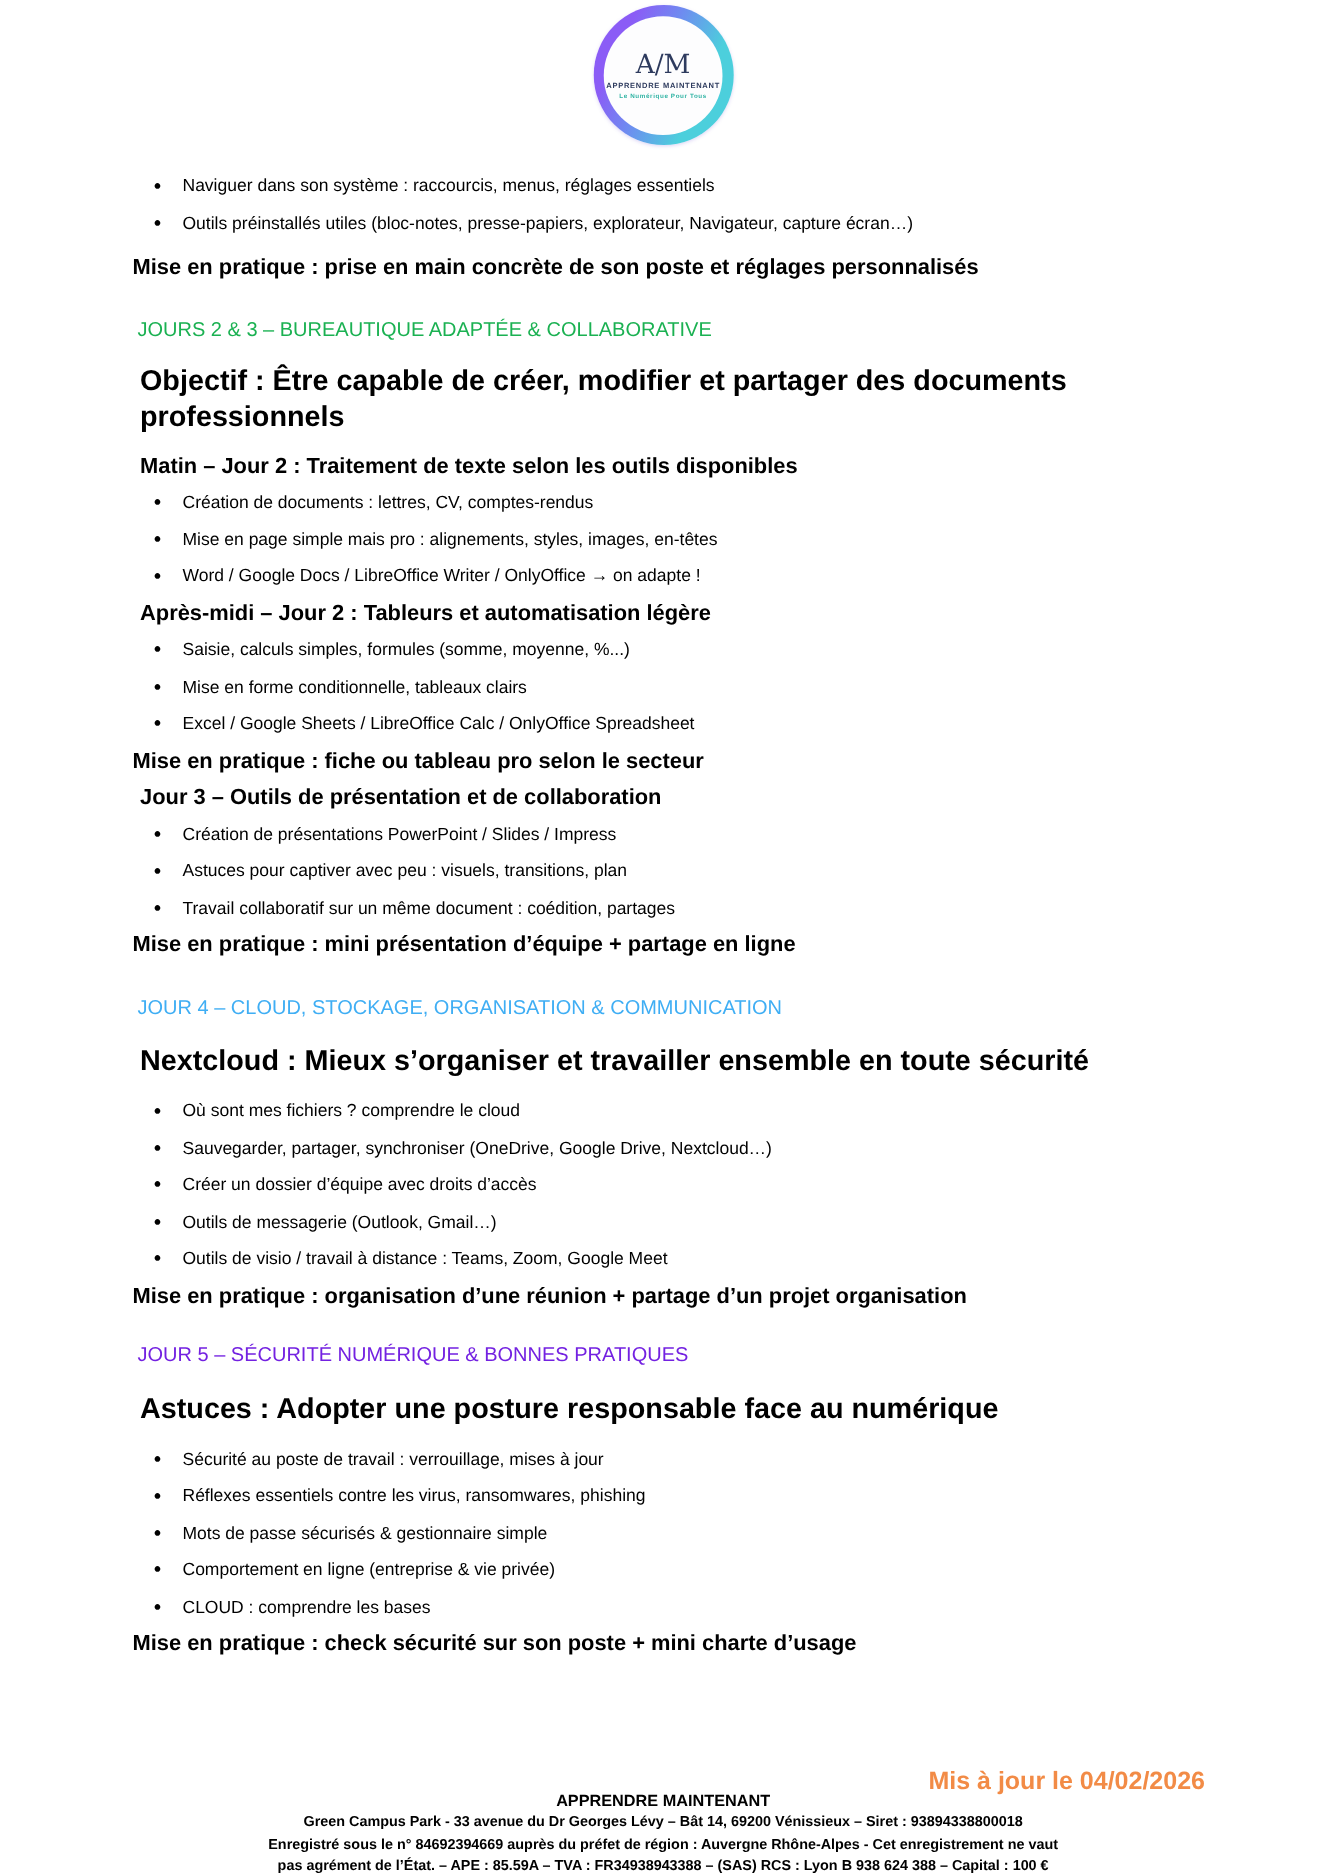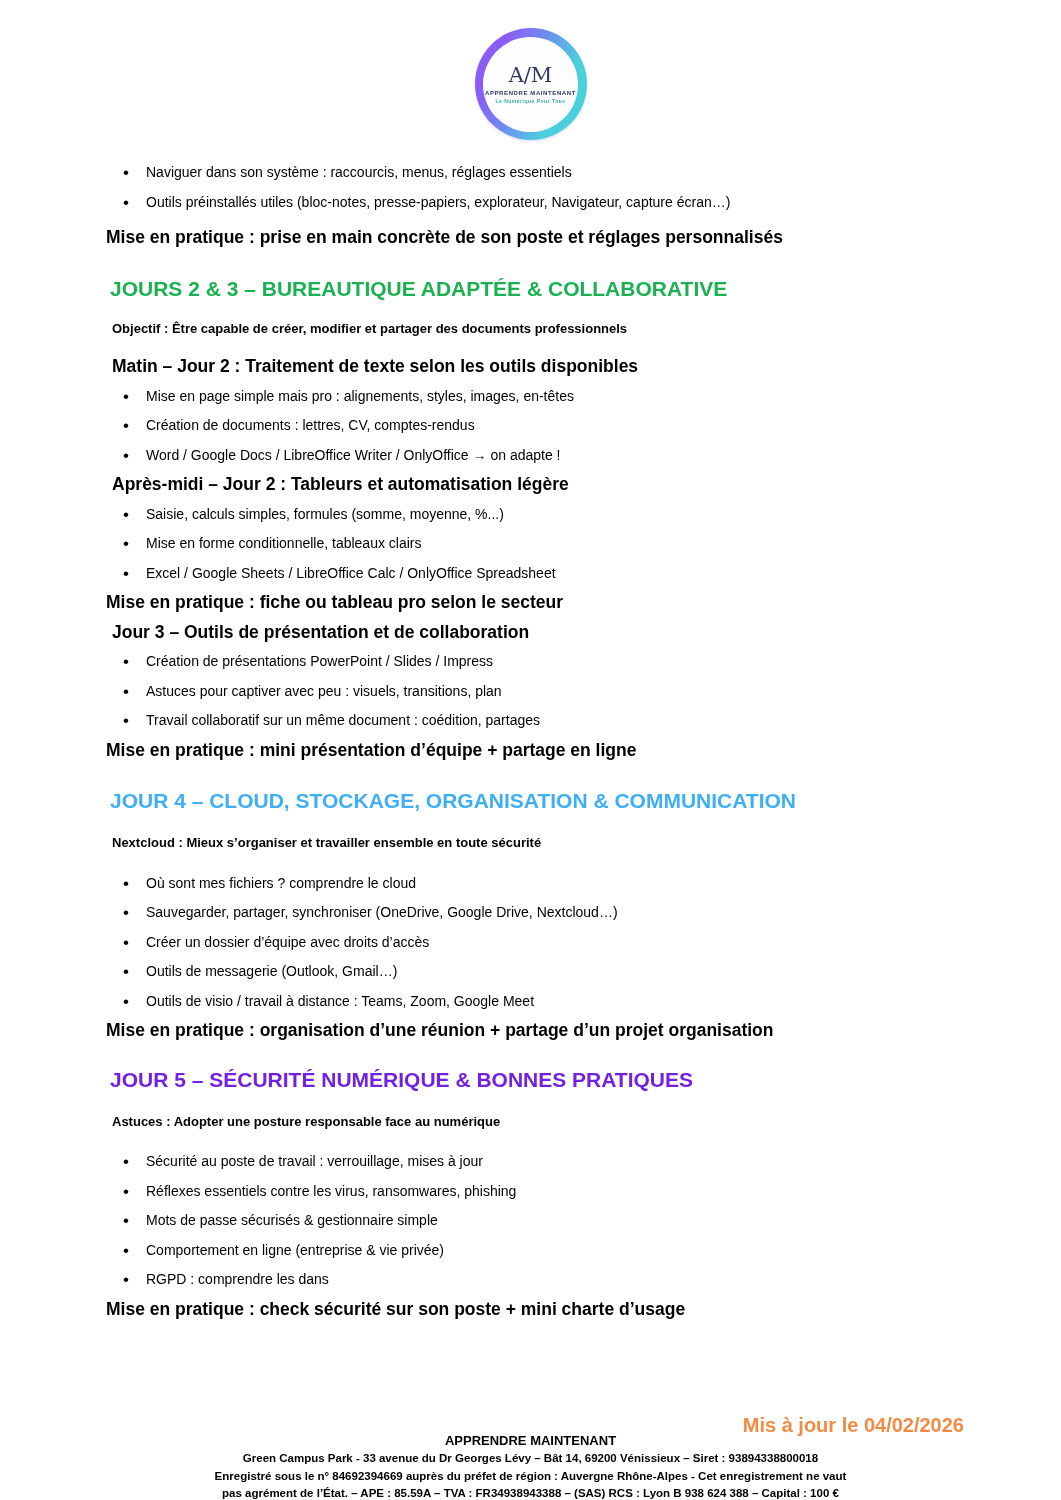--- a/index.html
+++ b/index.html
@@ -3,21 +3,21 @@
 <meta charset="utf-8">
 <style>
   html,body{margin:0;padding:0;}
   body{
     width:1061px;height:1500px;position:relative;overflow:hidden;
     background:#ffffff;color:#000;
     font-family:"Liberation Sans",sans-serif;
     -webkit-font-smoothing:antialiased;
   }
   
-  .logo-wrap{padding-top:28px;display:flex;justify-content:center;}
+  .logo-wrap{padding-top:4px;display:flex;justify-content:center;}
   .logo-ring{
     width:112px;height:112px;border-radius:50%;
     background:linear-gradient(115deg,#8B5CF6 22%,#6e8cf0 45%,#4CCFDC 72%);
     display:flex;align-items:center;justify-content:center;
     box-shadow:0 1px 3px rgba(120,90,220,.25);
   }
   .logo-inner{
     width:95px;height:95px;border-radius:50%;background:#fdfdfe;
     display:flex;flex-direction:column;align-items:center;justify-content:center;
   }
@@ -31,22 +31,22 @@
   .logo-tagline{
     font-size:5px;font-weight:bold;letter-spacing:.5px;color:#2FB3A3;margin-top:2px;white-space:nowrap;
   }
   
   .content{padding:0 90px 0 106px;}
   .line{font-size:14px;line-height:29.5px;}
   .bullet{position:relative;padding-left:40px;}
   .bullet::before{content:"•";position:absolute;left:17px;top:0;font-size:17px;}
   .practice{font-weight:bold;font-size:17.5px;line-height:29.5px;}
   .subhead{font-weight:bold;font-size:17.5px;line-height:29.5px;padding-left:6px;}
-  .objective{font-weight:bold;font-size:13px;line-height:29.5px;padding-left:6px;margin:0 0 9px 0;}
-  .h2{font-weight:bold;font-size:21px;line-height:30px;padding-left:4px;margin:21px 0 10px 0;}
+  .objective{font-weight:bold;font-size:23px;line-height:29.5px;padding-left:6px;margin:0 0 9px 0;}
+  .h2{font-weight:normal;font-size:16px;line-height:30px;padding-left:4px;margin:21px 0 10px 0;}
   .h2-green{color:#1BB152;}
   .h2-blue{color:#3FAEF4;}
   .h2-purple{color:#7321E1;}
   .intro{margin-top:18px;}
   .intro .practice{margin-top:6px;}
   .sec-cloud .h2{margin:21px 0 12px 0;}
   .sec-cloud .bullets{margin-top:11px;}
   .sec-secu .h2{margin:19px 0 12px 0;}
   .sec-secu .bullets{margin-top:11px;}
   
@@ -81,22 +81,22 @@
     <div class="line bullet">Naviguer dans son système : raccourcis, menus, réglages essentiels</div>
     <div class="line bullet">Outils préinstallés utiles (bloc-notes, presse-papiers, explorateur, Navigateur, capture écran…)</div>
     <div class="practice">Mise en pratique : prise en main concrète de son poste et réglages personnalisés</div>
   </section>
 
   <section class="sec-bureautique">
     <h2 class="h2 h2-green">JOURS 2 &amp; 3 – BUREAUTIQUE ADAPTÉE &amp; COLLABORATIVE</h2>
     <p class="objective">Objectif : Être capable de créer, modifier et partager des documents professionnels</p>
 
     <div class="subhead">Matin – Jour 2 : Traitement de texte selon les outils disponibles</div>
+    <div class="line bullet">Création de documents : lettres, CV, comptes-rendus</div>
     <div class="line bullet">Mise en page simple mais pro : alignements, styles, images, en-têtes</div>
-    <div class="line bullet">Création de documents : lettres, CV, comptes-rendus</div>
     <div class="line bullet">Word / Google Docs / LibreOffice Writer / OnlyOffice → on adapte !</div>
 
     <div class="subhead">Après-midi – Jour 2 : Tableurs et automatisation légère</div>
     <div class="line bullet">Saisie, calculs simples, formules (somme, moyenne, %...)</div>
     <div class="line bullet">Mise en forme conditionnelle, tableaux clairs</div>
     <div class="line bullet">Excel / Google Sheets / LibreOffice Calc / OnlyOffice Spreadsheet</div>
     <div class="practice">Mise en pratique : fiche ou tableau pro selon le secteur</div>
 
     <div class="subhead">Jour 3 – Outils de présentation et de collaboration</div>
     <div class="line bullet">Création de présentations PowerPoint / Slides / Impress</div>
@@ -119,21 +119,21 @@
   </section>
 
   <section class="sec-secu">
     <h2 class="h2 h2-purple">JOUR 5 – SÉCURITÉ NUMÉRIQUE &amp; BONNES PRATIQUES</h2>
     <p class="objective">Astuces : Adopter une posture responsable face au numérique</p>
     <div class="bullets">
       <div class="line bullet">Sécurité au poste de travail : verrouillage, mises à jour</div>
       <div class="line bullet">Réflexes essentiels contre les virus, ransomwares, phishing</div>
       <div class="line bullet">Mots de passe sécurisés &amp; gestionnaire simple</div>
       <div class="line bullet">Comportement en ligne (entreprise &amp; vie privée)</div>
-      <div class="line bullet">RGPD : comprendre les dans</div>
+      <div class="line bullet">CLOUD : comprendre les bases</div>
       <div class="practice">Mise en pratique : check sécurité sur son poste + mini charte d’usage</div>
     </div>
   </section>
 
 </main>
 
 <footer class="footer">
   <div class="updated">Mis à jour le 04/02/2026</div>
   <div class="company-name">APPRENDRE MAINTENANT</div>
   <div class="company-line">Green Campus Park - 33 avenue du Dr Georges Lévy – Bât 14, 69200 Vénissieux – Siret : 93894338800018</div>

